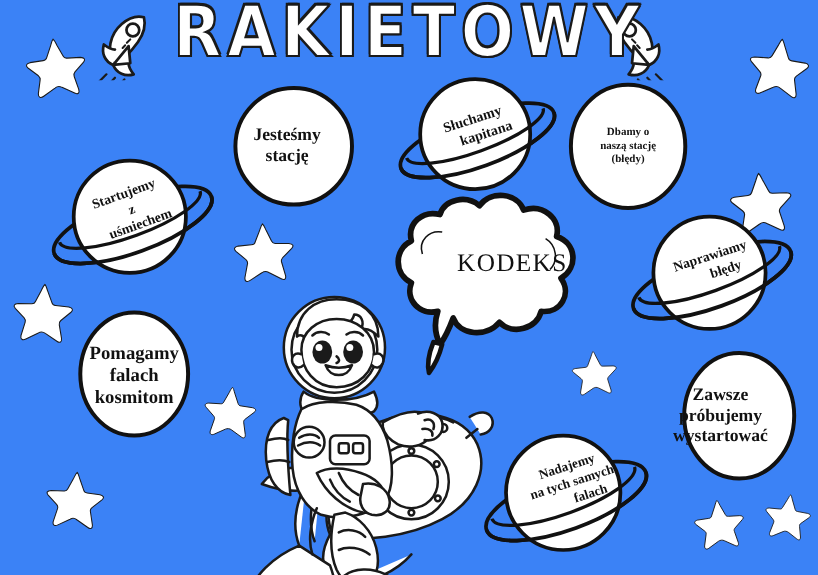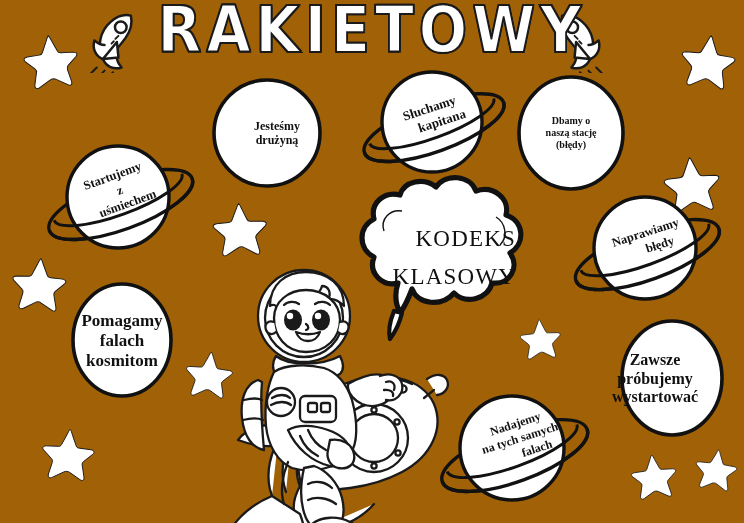--- a/index.html
+++ b/index.html
@@ -8,21 +8,21 @@
     padding: 0;
     background: #ffffff;
   }
   body {
     font-family: "Liberation Serif", serif;
   }
   #poster {
     position: relative;
     width: 744px;
     height: 523px;
-    background: #a16207;
+    background: #3b82f6;
     overflow: hidden;
   }
   .abs { position: absolute; }
 
   
   #title-wrap {
     position: absolute;
     left: 0;
     top: -2px;
     width: 744px;
@@ -353,27 +353,26 @@
   </svg>
 
   <div id="title-wrap">
     <span id="title-text">RAKIETOWY</span>
   </div>
 
   <div id="text-layer">
 
     <div class="codex-label" style="left:364px; top:226px; width:152px; font-size:23px;">
       <div>KODEKS</div>
-      <div style="margin-top:12px;">KLASOWY</div>
-    </div>
-
-    <div class="bubble-text" style="left:214px; top:103px; width:94px; height:60px; font-size:12px;padding-left:16px;">
+    </div>
+
+    <div class="bubble-text" style="left:214px; top:103px; width:94px; height:60px; font-size:16px;">
       <div>
         <div>Jesteśmy</div>
-        <div>drużyną</div>
+        <div>stację</div>
       </div>
     </div>
 
     <div class="planet-label" style="left:382px; top:100px; width:100px; font-size:13px; transform:rotate(-18deg);">
       <div>Słuchamy</div>
       <div style="margin-left:16px;">kapitana</div>
     </div>
 
     <div class="bubble-text" style="left:512px; top:100px; width:118px; height:66px; font-size:10px;">
       <div>

